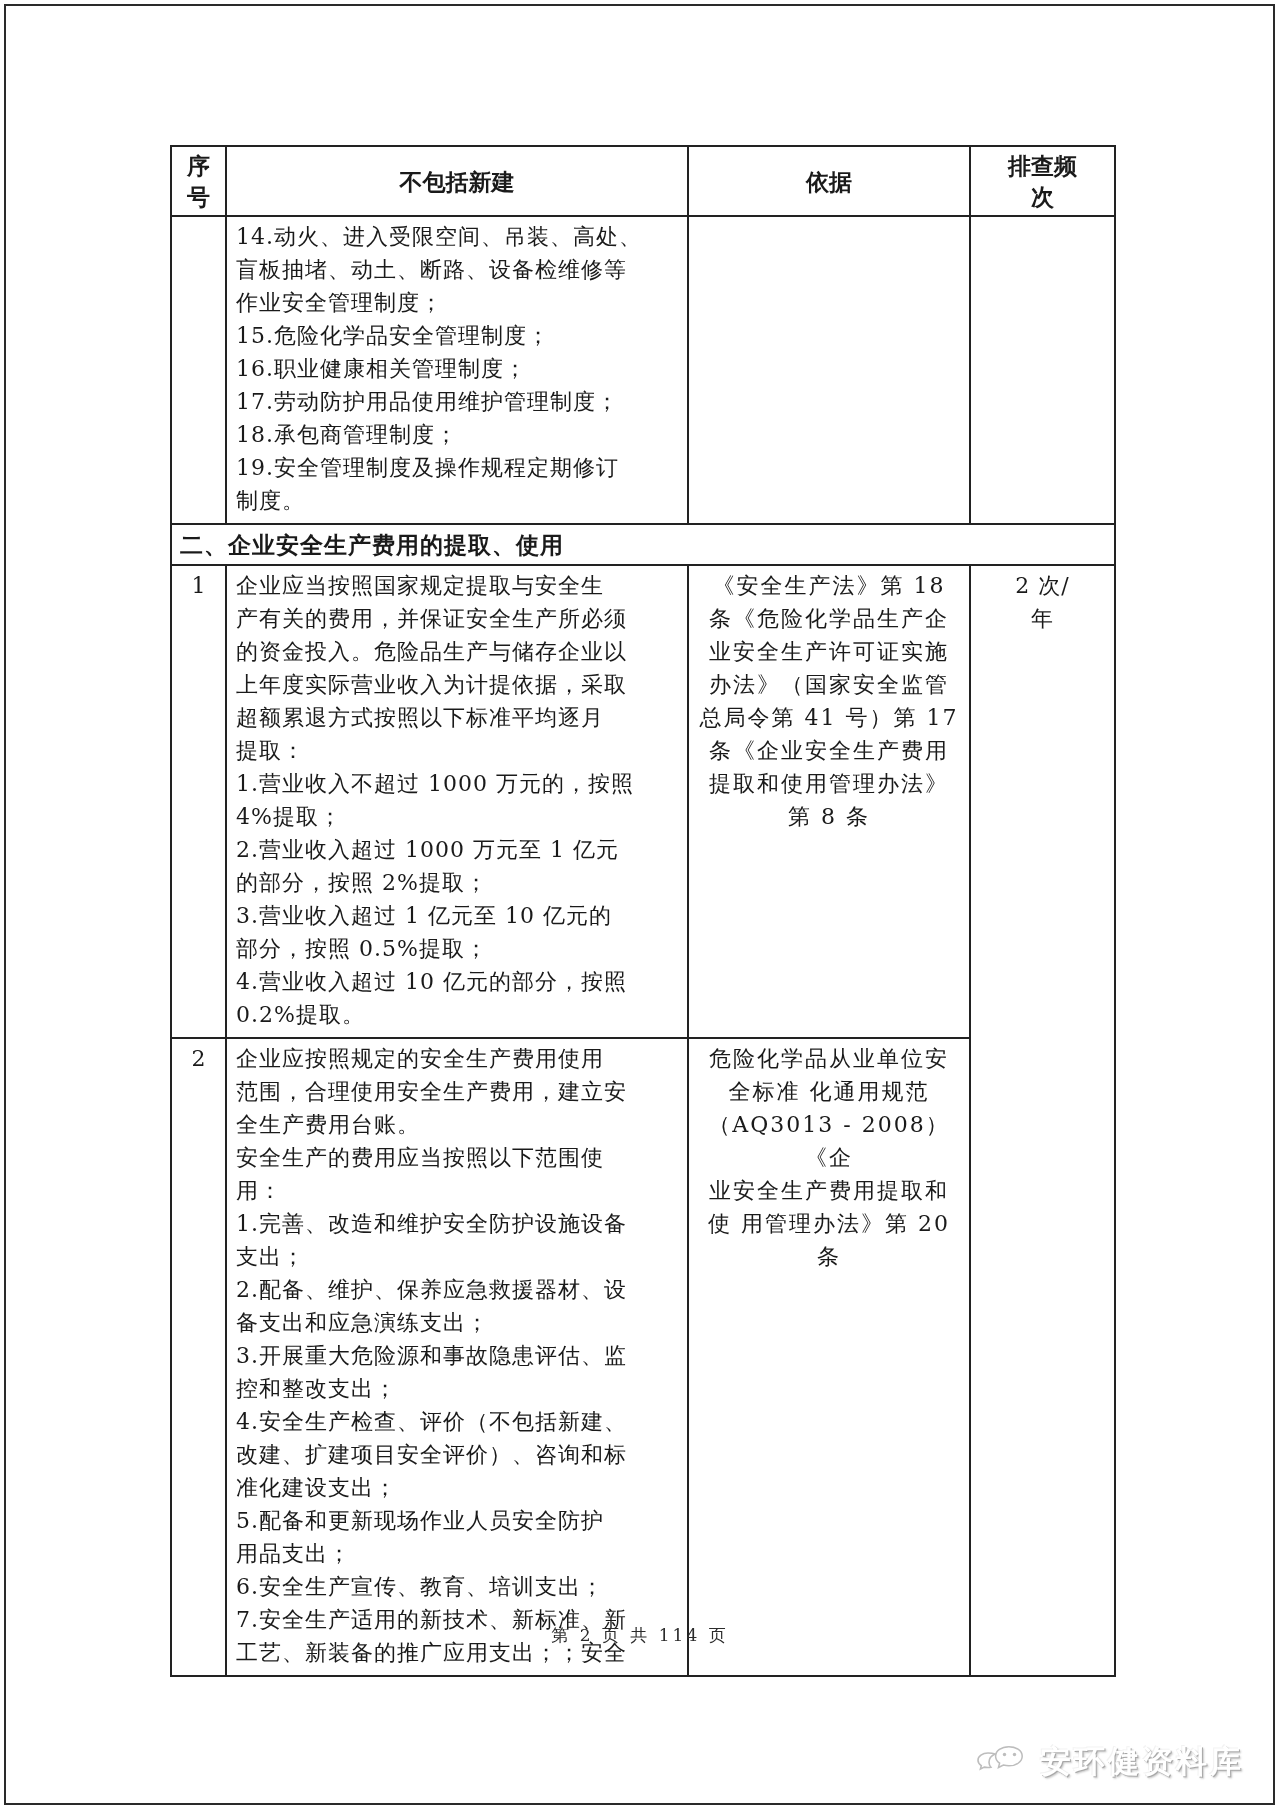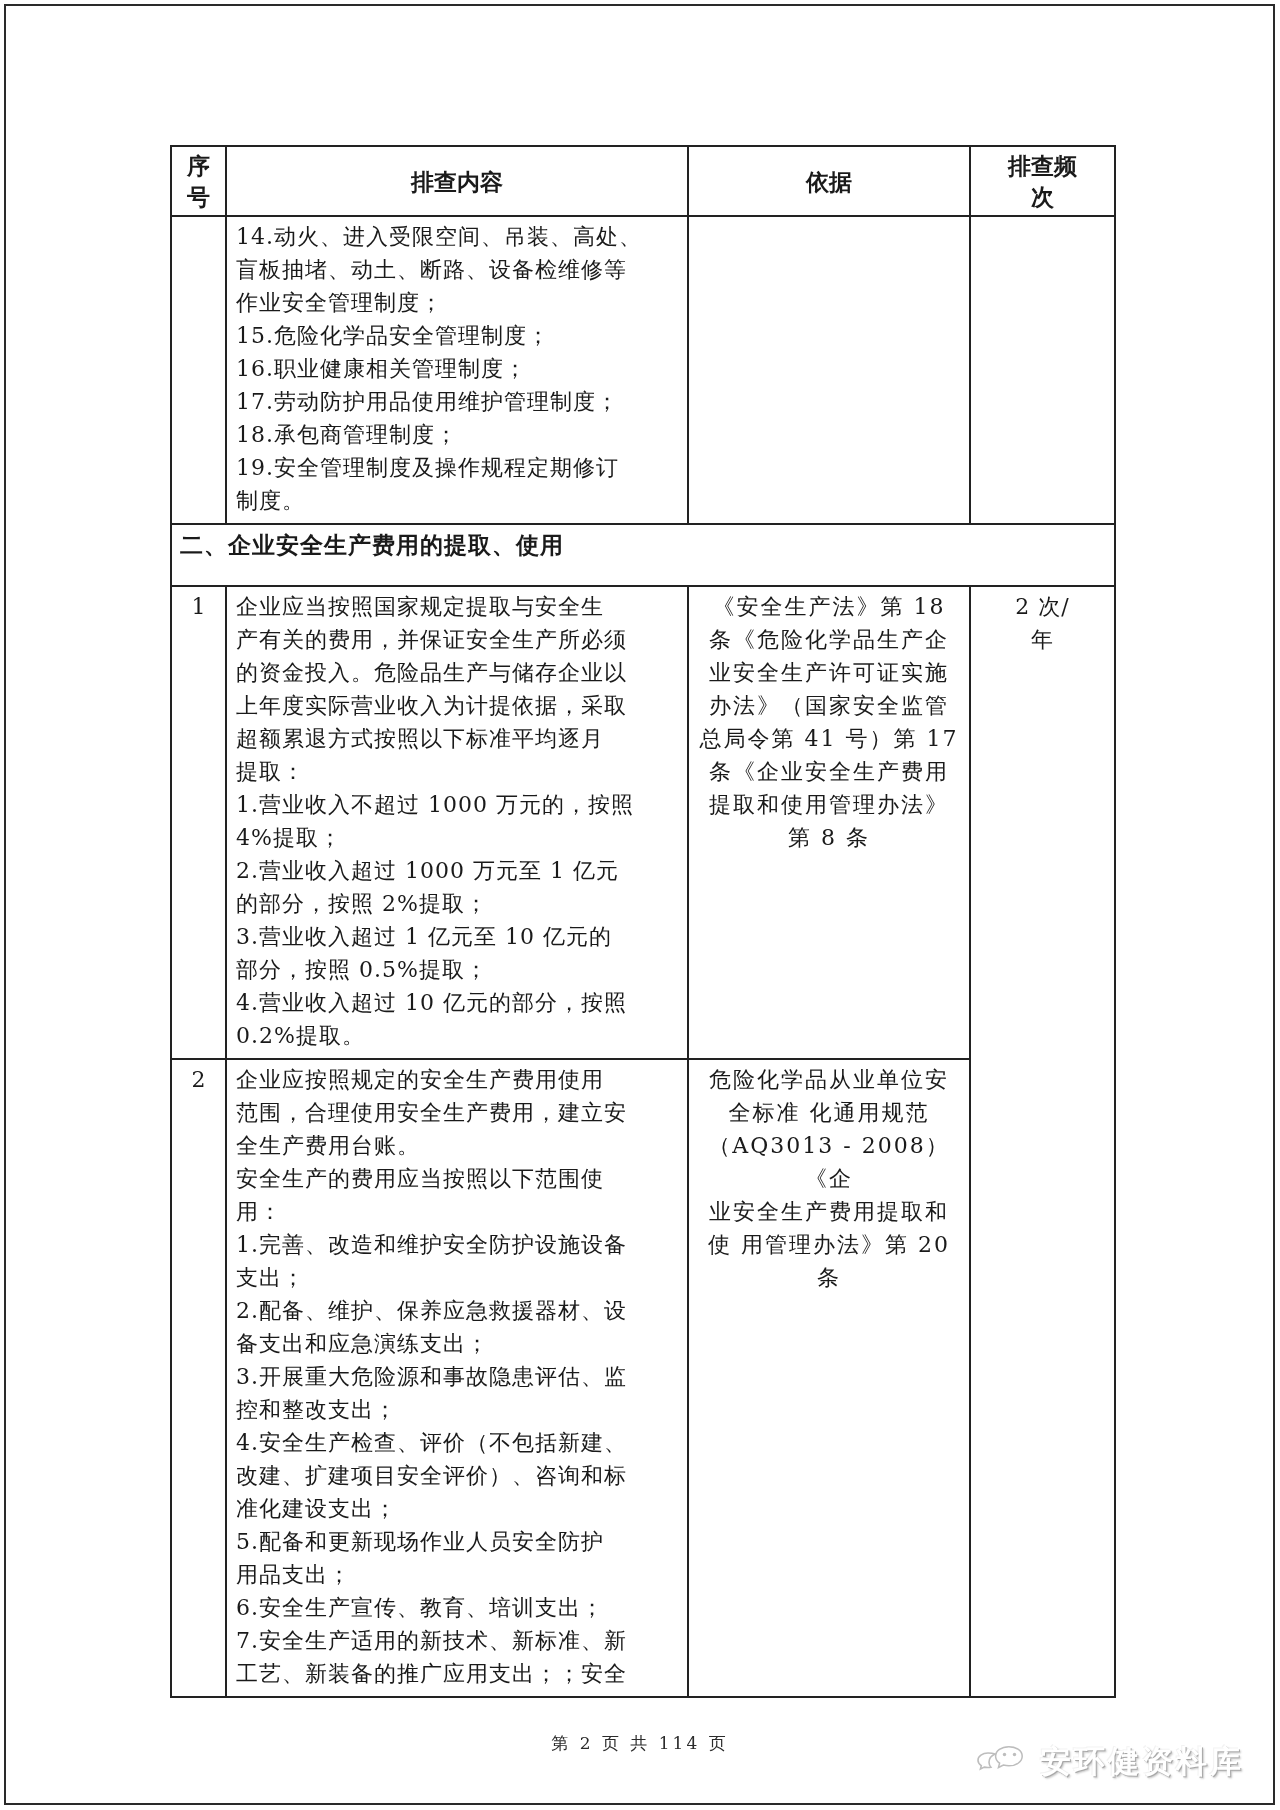--- a/index.html
+++ b/index.html
@@ -64,28 +64,28 @@
     text-align: center;
   }
   td.freq-cell {
     text-align: center;
     letter-spacing: 1px;
   }
   tr.section-row td {
     font-weight: bold;
     font-size: 23px;
     line-height: 34px;
-    padding: 3px 8px 23px 8px;
+    padding: 3px 8px 2px 8px;
     letter-spacing: 1px;
     height: 34px;
     vertical-align: middle;
   }
   .page-footer {
     position: absolute;
-    top: 1732px;
+    top: 1624px;
     left: 0;
     width: 1280px;
     text-align: center;
     font-size: 17px;
     letter-spacing: 3px;
     color: #2b2b2b;
     font-family: "DejaVu Serif", "Liberation Serif", serif;
   }
   .brand-watermark {
     position: absolute;
@@ -114,21 +114,21 @@
   <colgroup>
     <col style="width:55px">
     <col style="width:462px">
     <col style="width:282px">
     <col style="width:145px">
   </colgroup>
   <thead>
     <tr>
       <th>序
 号</th>
-      <th>排查内容</th>
+      <th>不包括新建</th>
       <th>依据</th>
       <th>排查频
 次</th>
     </tr>
   </thead>
   <tbody>
     <tr>
       <td class="seq-cell"></td>
       <td class="content-cell">14.动火、进入受限空间、吊装、高处、
 盲板抽堵、动土、断路、设备检维修等

